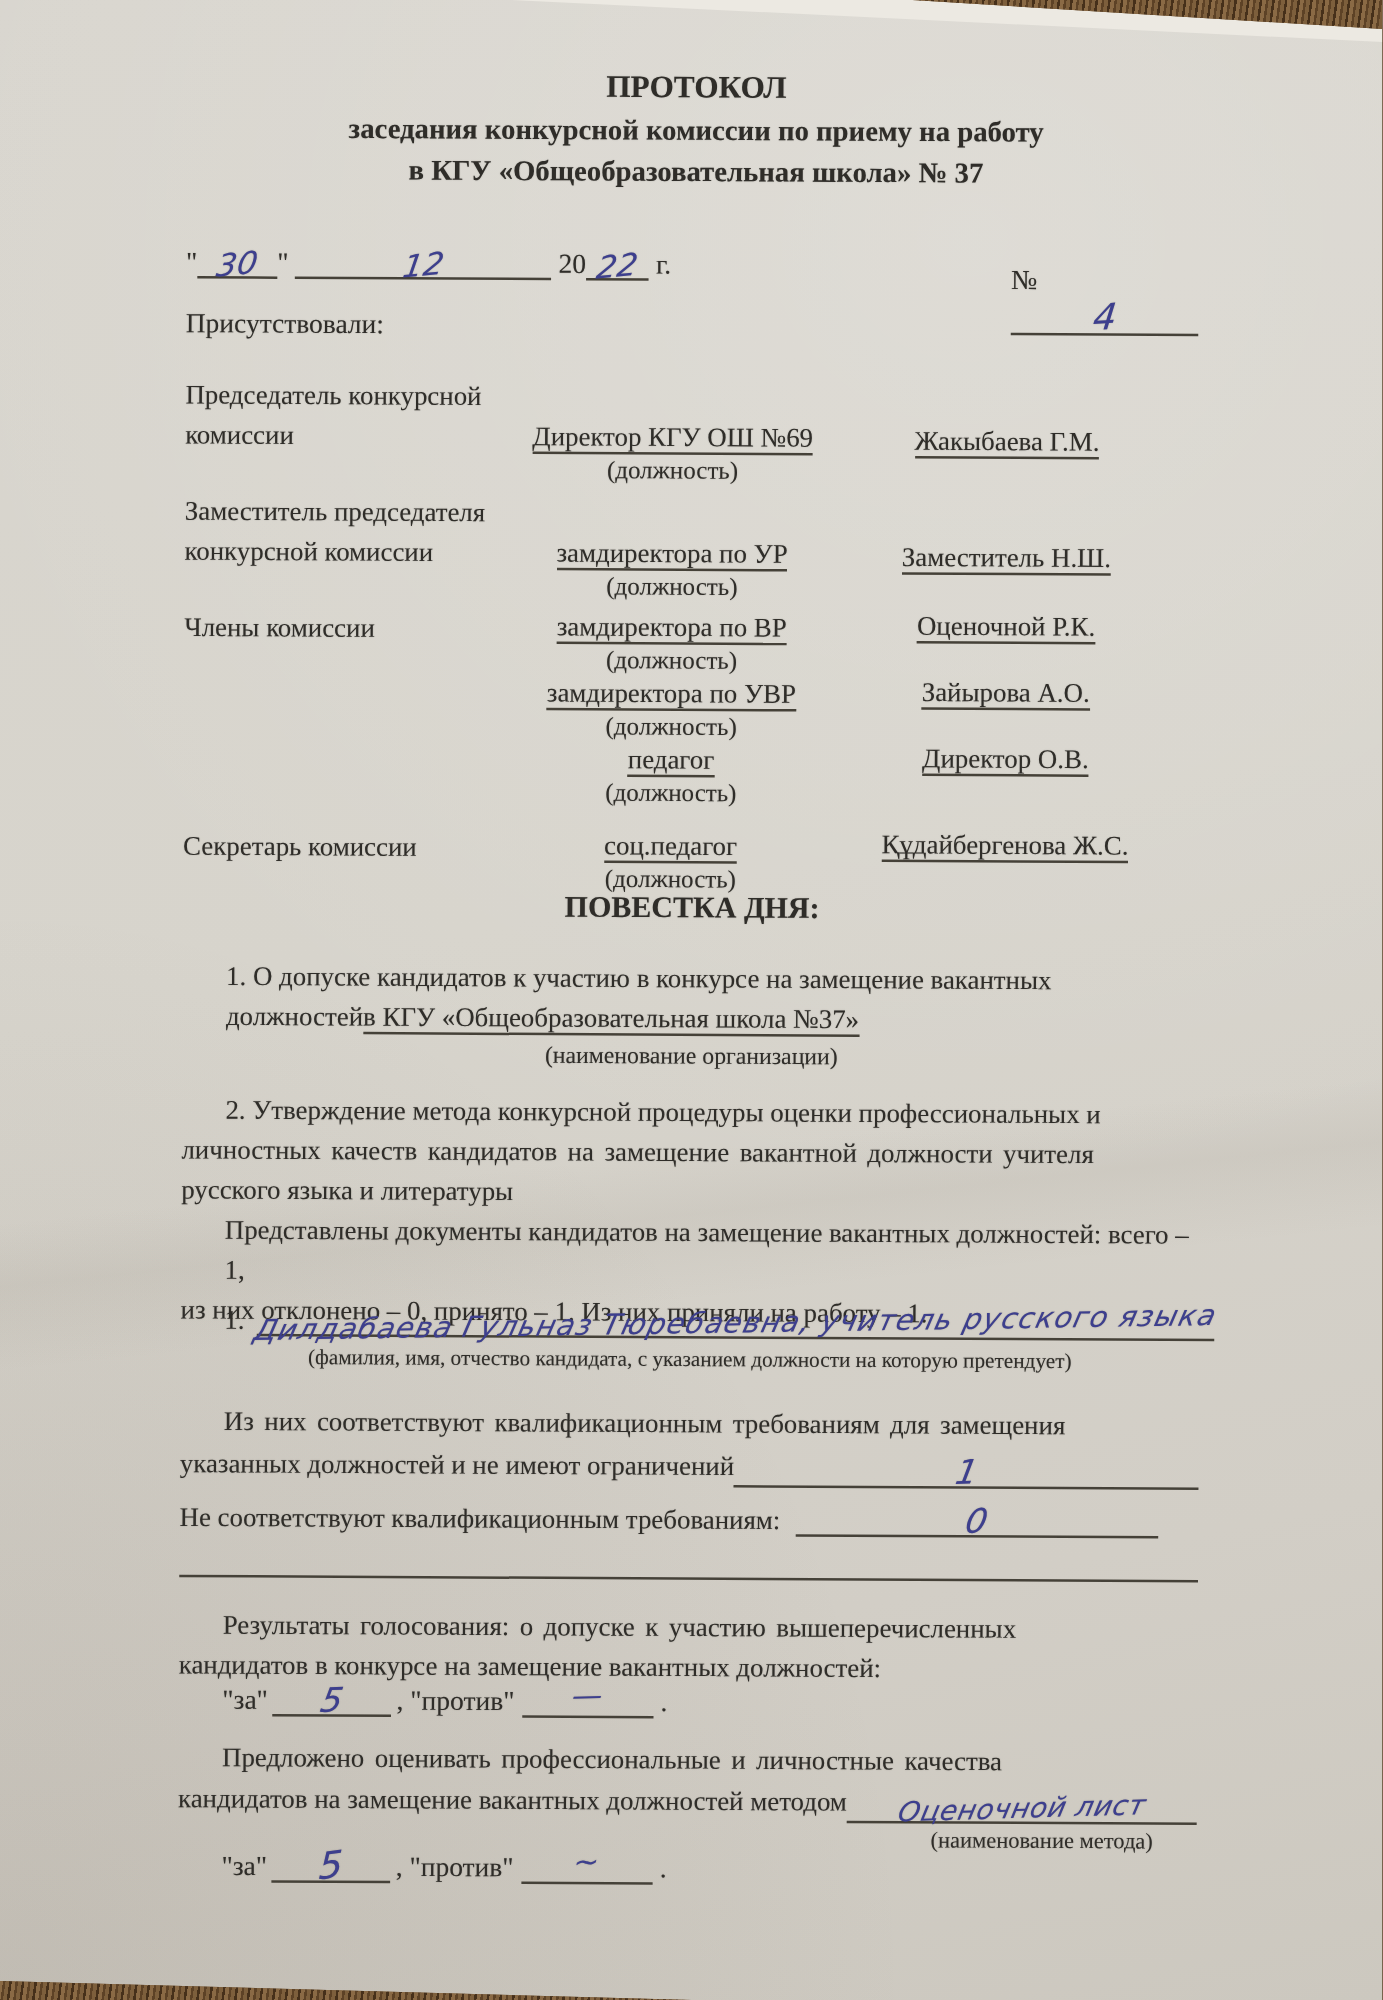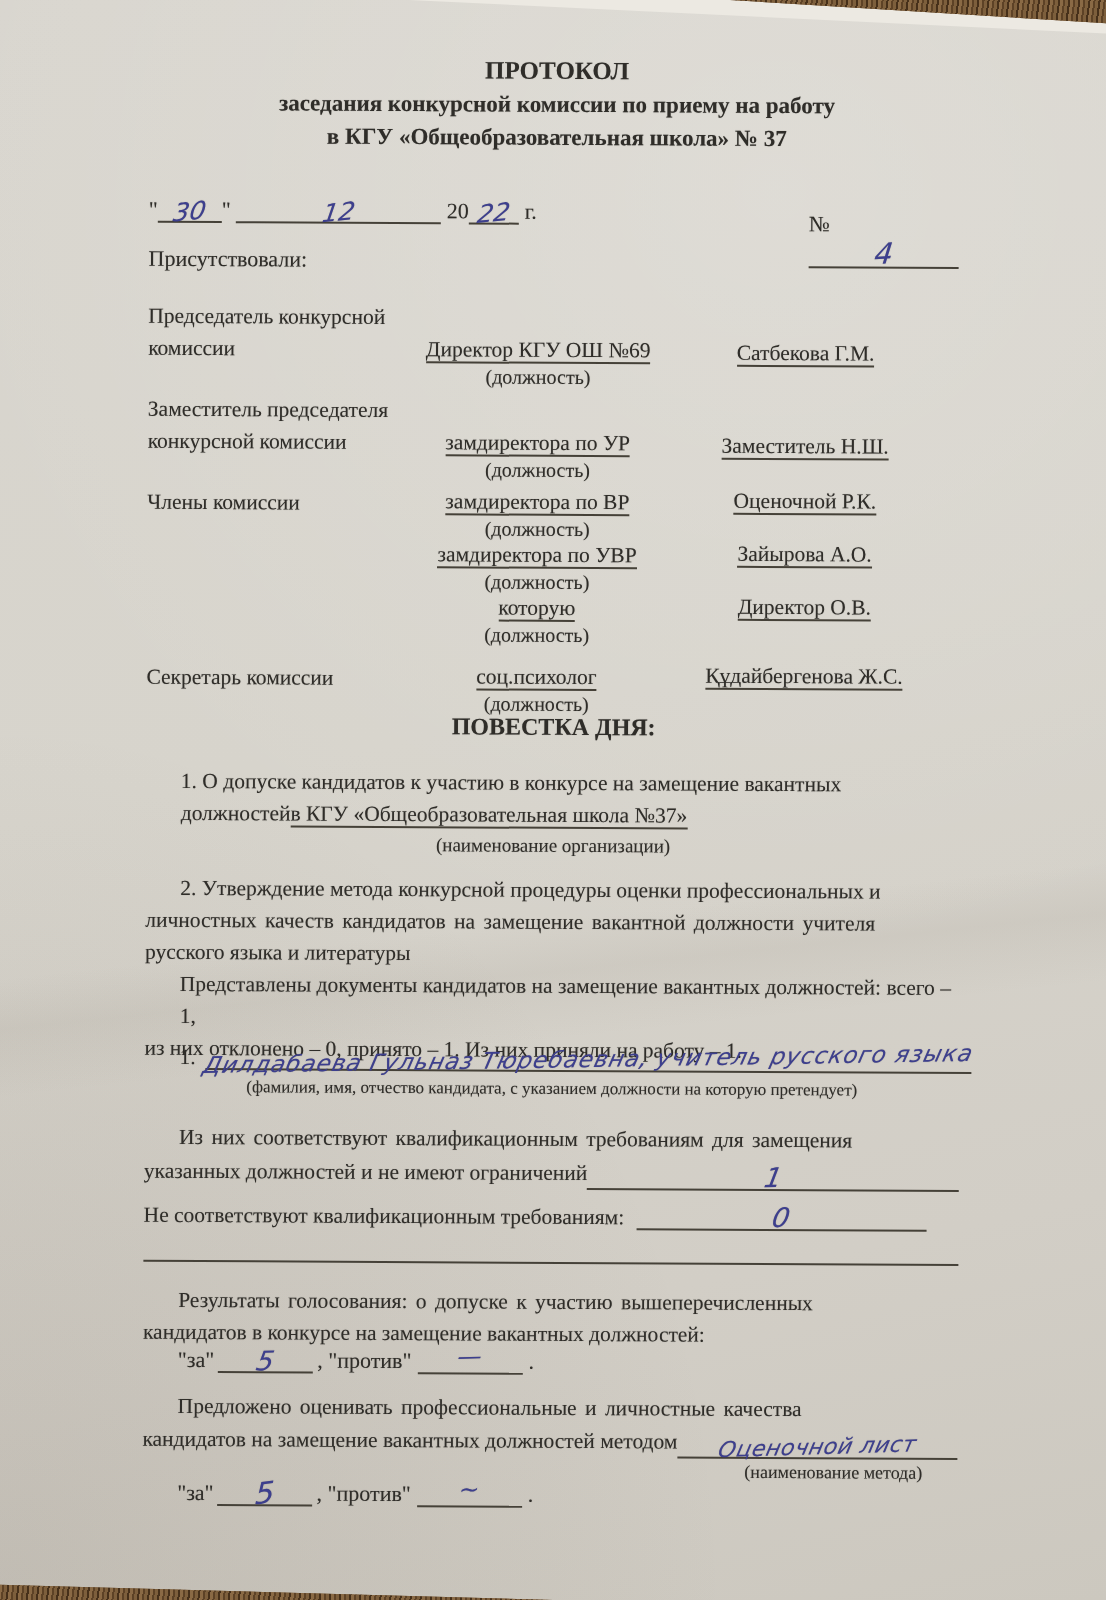--- a/index.html
+++ b/index.html
@@ -134,21 +134,21 @@
 
     <div id="present-heading" class="abs typed">Присутствовали:</div>
 
     <div id="attendees" class="abs typed">
       <div class="att-row bottom mb6">
         <div class="att-role">Председатель конкурсной комиссии</div>
         <div class="att-mid">
           <div class="att-pos"><span class="u">Директор КГУ ОШ №69</span></div>
           <div class="att-cap">(должность)</div>
         </div>
-        <div class="att-name"><span class="u">Сатбекова Г.М.</span></div>
+        <div class="att-name"><span class="u">Жакыбаева Г.М.</span></div>
       </div>
 
       <div class="att-row bottom mb6">
         <div class="att-role">Заместитель председателя конкурсной комиссии</div>
         <div class="att-mid">
           <div class="att-pos"><span class="u">замдиректора по УР</span></div>
           <div class="att-cap">(должность)</div>
         </div>
         <div class="att-name"><span class="u">Заместитель Н.Ш.</span></div>
       </div>
@@ -167,30 +167,30 @@
         <div class="att-mid">
           <div class="att-pos"><span class="u">замдиректора по УВР</span></div>
           <div class="att-cap">(должность)</div>
         </div>
         <div class="att-name"><span class="u">Зайырова А.О.</span></div>
       </div>
 
       <div class="att-row top">
         <div class="att-role"></div>
         <div class="att-mid">
-          <div class="att-pos"><span class="u">которую</span></div>
+          <div class="att-pos"><span class="u">педагог</span></div>
           <div class="att-cap">(должность)</div>
         </div>
         <div class="att-name"><span class="u">Директор О.В.</span></div>
       </div>
 
       <div class="att-row top mt16">
         <div class="att-role">Секретарь комиссии</div>
         <div class="att-mid">
-          <div class="att-pos"><span class="u">соц.психолог</span></div>
+          <div class="att-pos"><span class="u">соц.педагог</span></div>
           <div class="att-cap">(должность)</div>
         </div>
         <div class="att-name"><span class="u">Құдайбергенова Ж.С.</span></div>
       </div>
     </div>
 
     <div id="povestka" class="abs typed">ПОВЕСТКА ДНЯ:</div>
 
     <div id="agenda-item1" class="abs typed">
       <div class="indent">1. О допуске кандидатов к участию в конкурсе на замещение вакантных</div>

